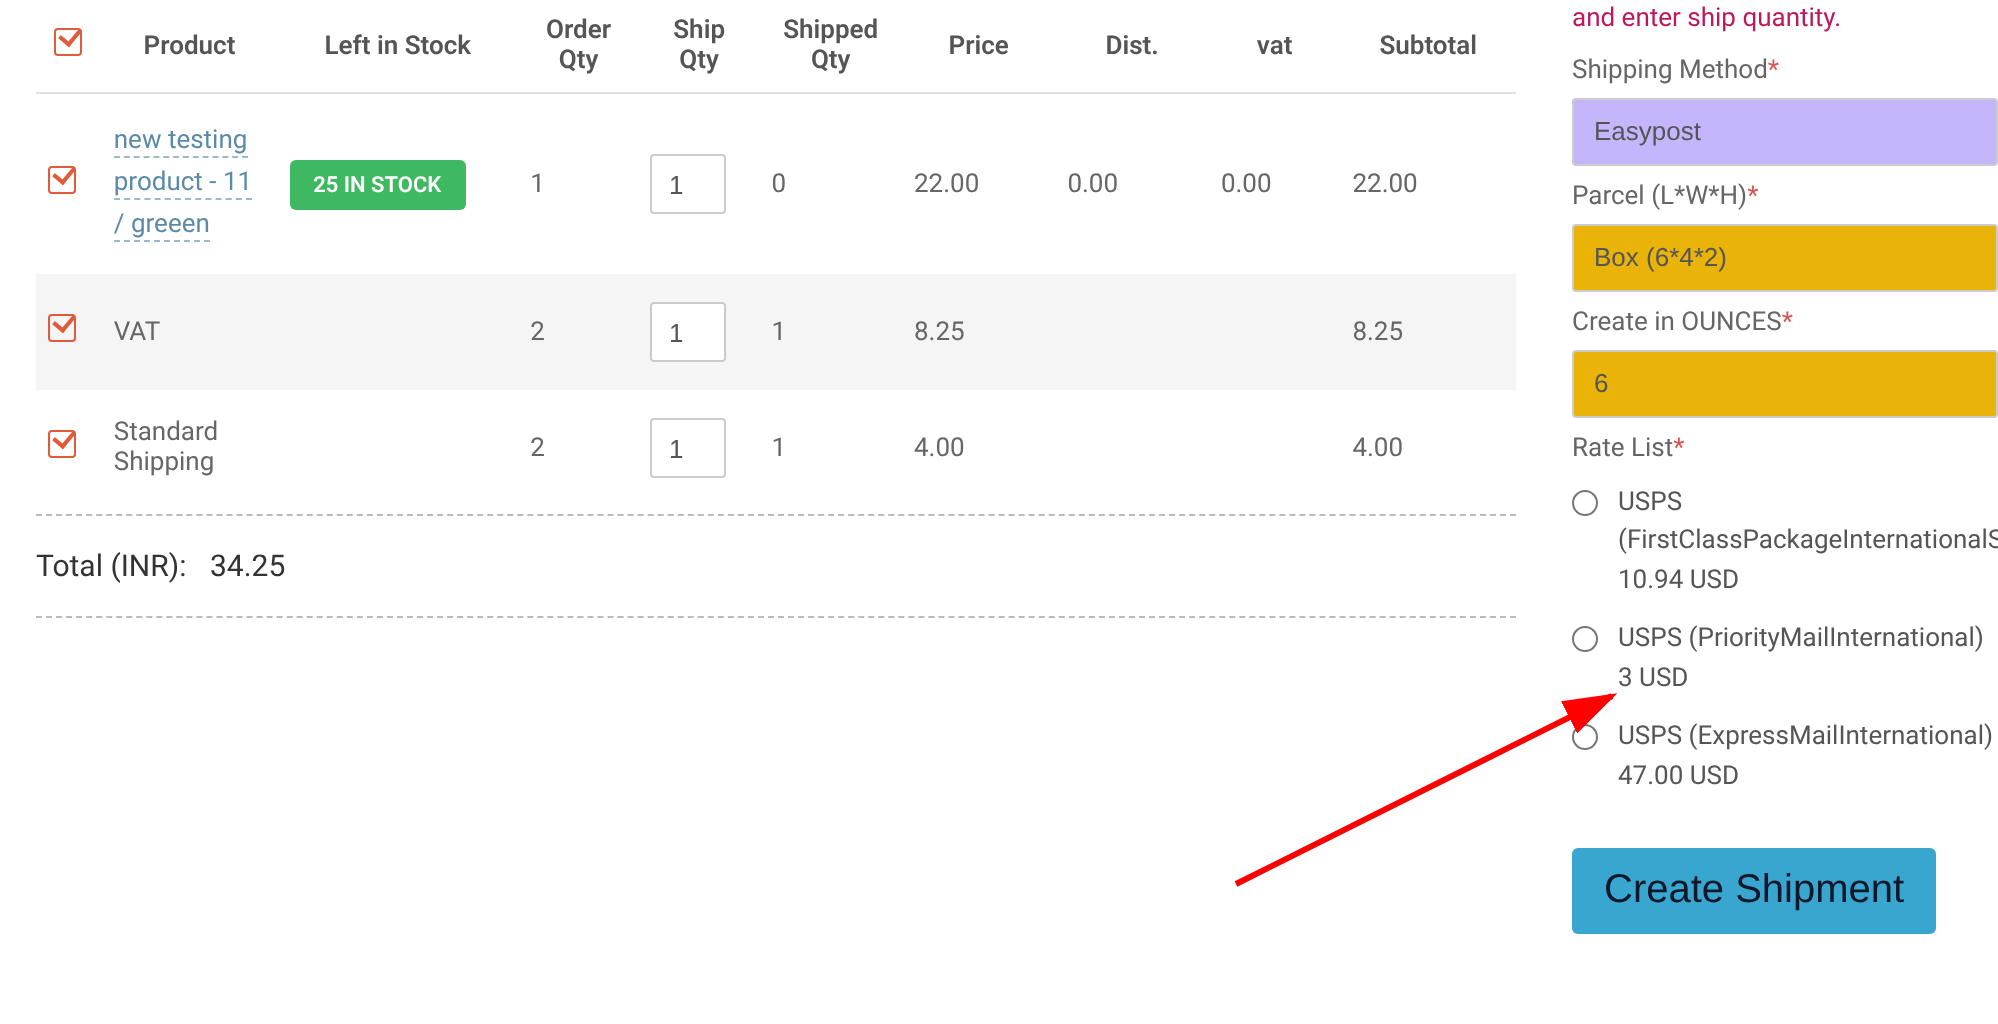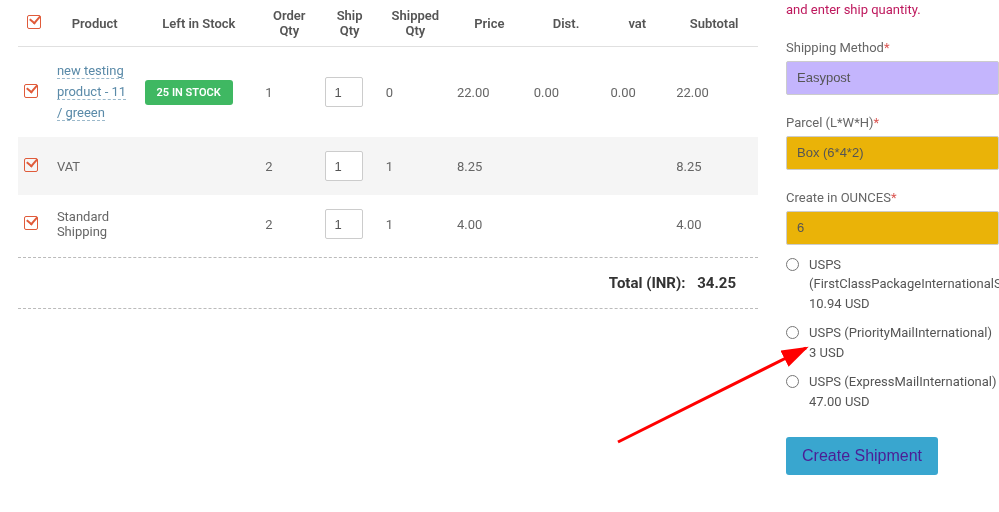--- a/index.html
+++ b/index.html
@@ -25,33 +25,33 @@
   .col-sub { width: 80px; }
 
   .chkbox { width: 14px; height: 14px; display: inline-block; border: 1.5px solid #e05b3a; border-radius: 2px; position: relative; }
   .chkbox::after { content:""; position:absolute; left:2px; top:-1px; width:8px; height:5px; border:2px solid #e05b3a; border-top:none; border-right:none; transform: rotate(-50deg); }
 
   .product-link { color: #5a8aa8; border-bottom: 1px dashed #9bb9cb; line-height: 1.6; display: inline; }
   .stock-badge { background: #3fb862; color: #fff; font-size: 11px; font-weight: 600; padding: 6px 12px; border-radius: 3px; display: inline-block; white-space: nowrap; }
   .num-input { width: 38px; height: 30px; border: 1px solid #ccc; border-radius: 2px; text-align: left; padding: 0 8px; font-size: 13px; color: #555; }
 
   .totals-sep { border-top: 1px dashed #bbb; margin: 4px 0 0 0; }
-  .totals-row { text-align: right; padding: 16px 22px 10px 0; font-size: 15px; font-weight: 700; color: #333; }
+  .totals-row { padding: 16px 22px 10px 0; font-size: 15px; font-weight: 400; color: #333; }
   .totals-row .val { margin-left: 8px; }
   .totals-lower { border-top: 1px dashed #bbb; margin-top: 6px; }
 
   .side-text { color: #be185d; font-size: 13px; line-height: 1.5; }
-  .field-label { color: #666; font-size: 13px; margin: 20px 0 6px 0; display: block; }
+  .field-label { color: #666; font-size: 13px; margin: 8px 0 6px 0; display: block; }
   .req { color: #d9534f; }
   .side-input { width: 100%; height: 34px; border: 1px solid #ccc; border-radius: 2px; padding: 0 10px; font-size: 13px; color: #555; background: #c4b5fd; }
   .side-input.ro { background: #eab308; }
   .rate-list { margin-top: 8px; }
   .rate-item { display: flex; align-items: flex-start; gap: 10px; margin: 10px 0; font-size: 13px; color: #555; line-height: 1.5; }
   .rate-item input[type=radio] { margin-top: 3px; flex: 0 0 auto; }
-  .btn-primary { background: #39a6cf; color: #4c1d95; border: none; border-radius: 3px; padding: 10px 16px; font-size: 16px; cursor: pointer; margin-top: 16px; }
+  .btn-primary { background: #39a6cf; color: #0f172a; border: none; border-radius: 3px; padding: 10px 16px; font-size: 20px; cursor: pointer; margin-top: 16px; }
 
   
   .arrow { position: absolute; left: 608px; top: 342px; width: 220px; height: 110px; pointer-events: none; }
 </style>
 </head>
 <body>
 
 <div class="layout">
   <div class="main">
     <table>
@@ -133,20 +133,21 @@
 
     <label class="field-label"><span>Shipping Method</span><span class="req">*</span></label>
     <input class="side-input" value="Easypost" style="">
 
     <label class="field-label"><span>Parcel (L*W*H)</span><span class="req">*</span></label>
     <input class="side-input ro" readonly="" value="Box (6*4*2)" style="">
 
     <label class="field-label"><span>Create in OUNCES</span><span class="req">*</span></label>
     <input class="side-input ro" readonly="" value="6" style="">
 
+    <label class="field-label"><span>Rate List</span><span class="req">*</span></label>
     <div class="rate-list">
       <label class="rate-item">
         <input type="radio" name="rate" style="">
         <span>USPS (FirstClassPackageInternationalService) 10.94 USD</span>
       </label>
       <label class="rate-item">
         <input type="radio" name="rate" style="">
         <span>USPS (PriorityMailInternational) 3 USD</span>
       </label>
       <label class="rate-item">

